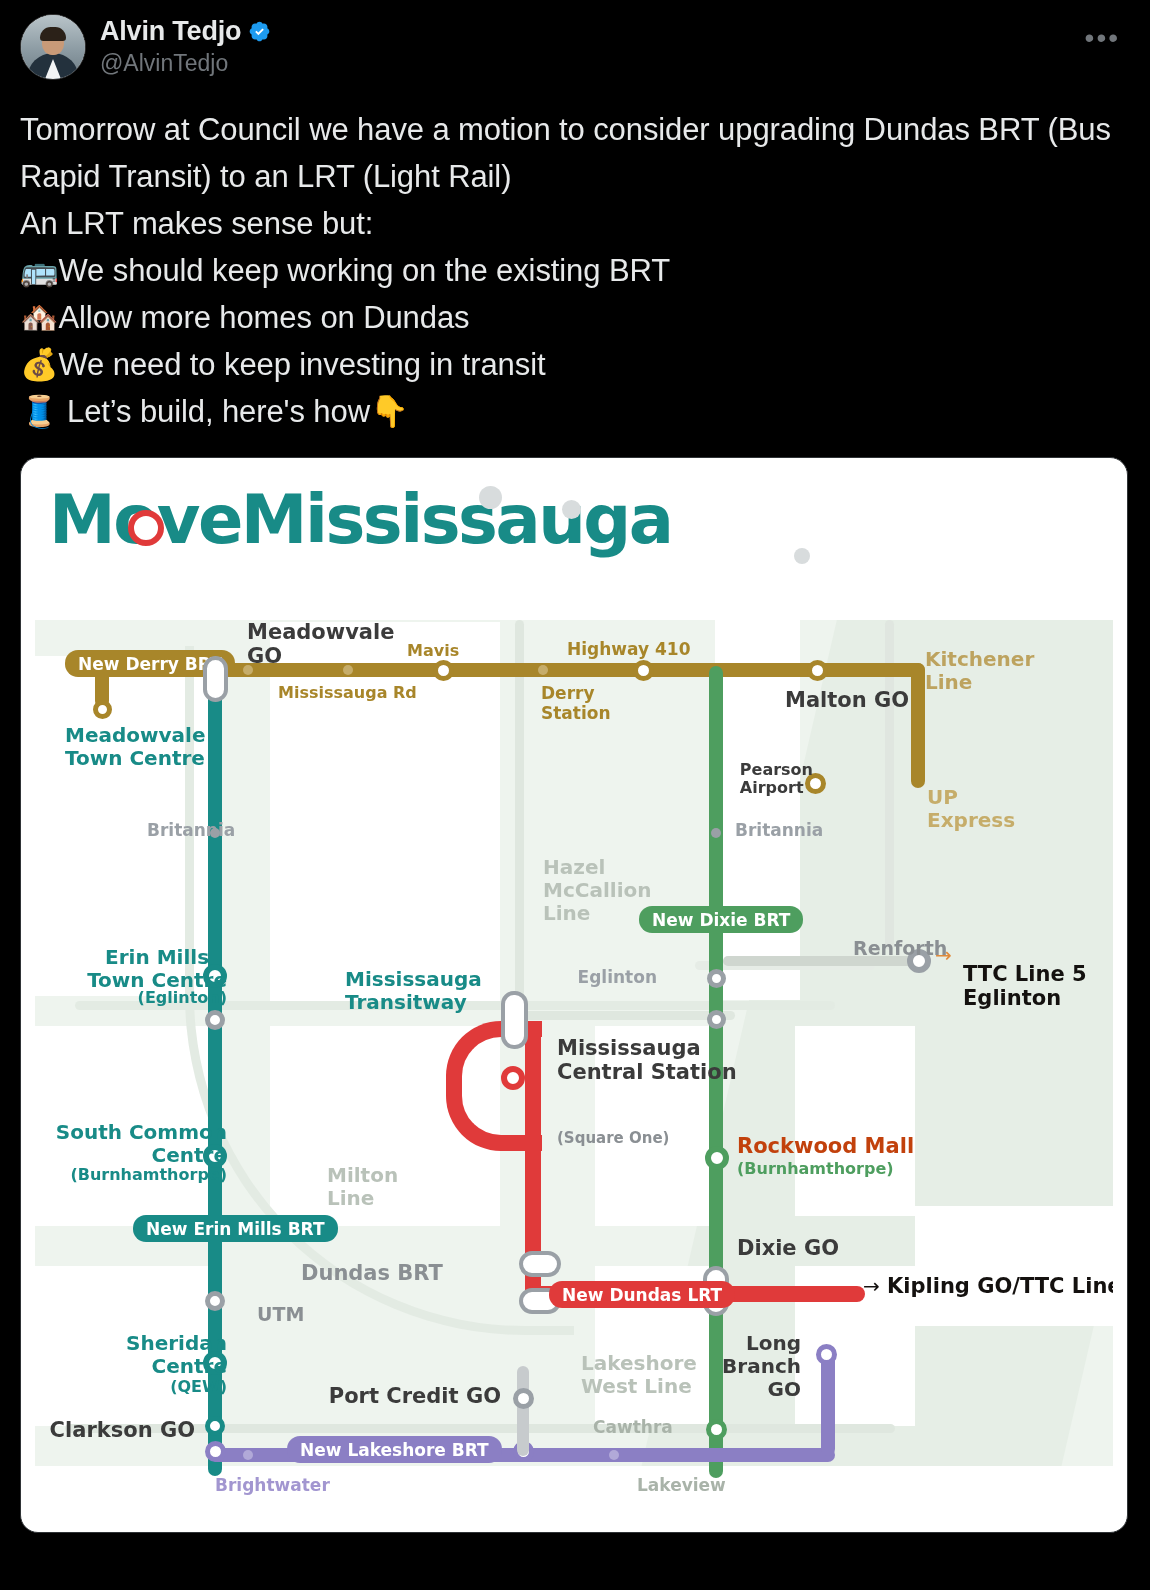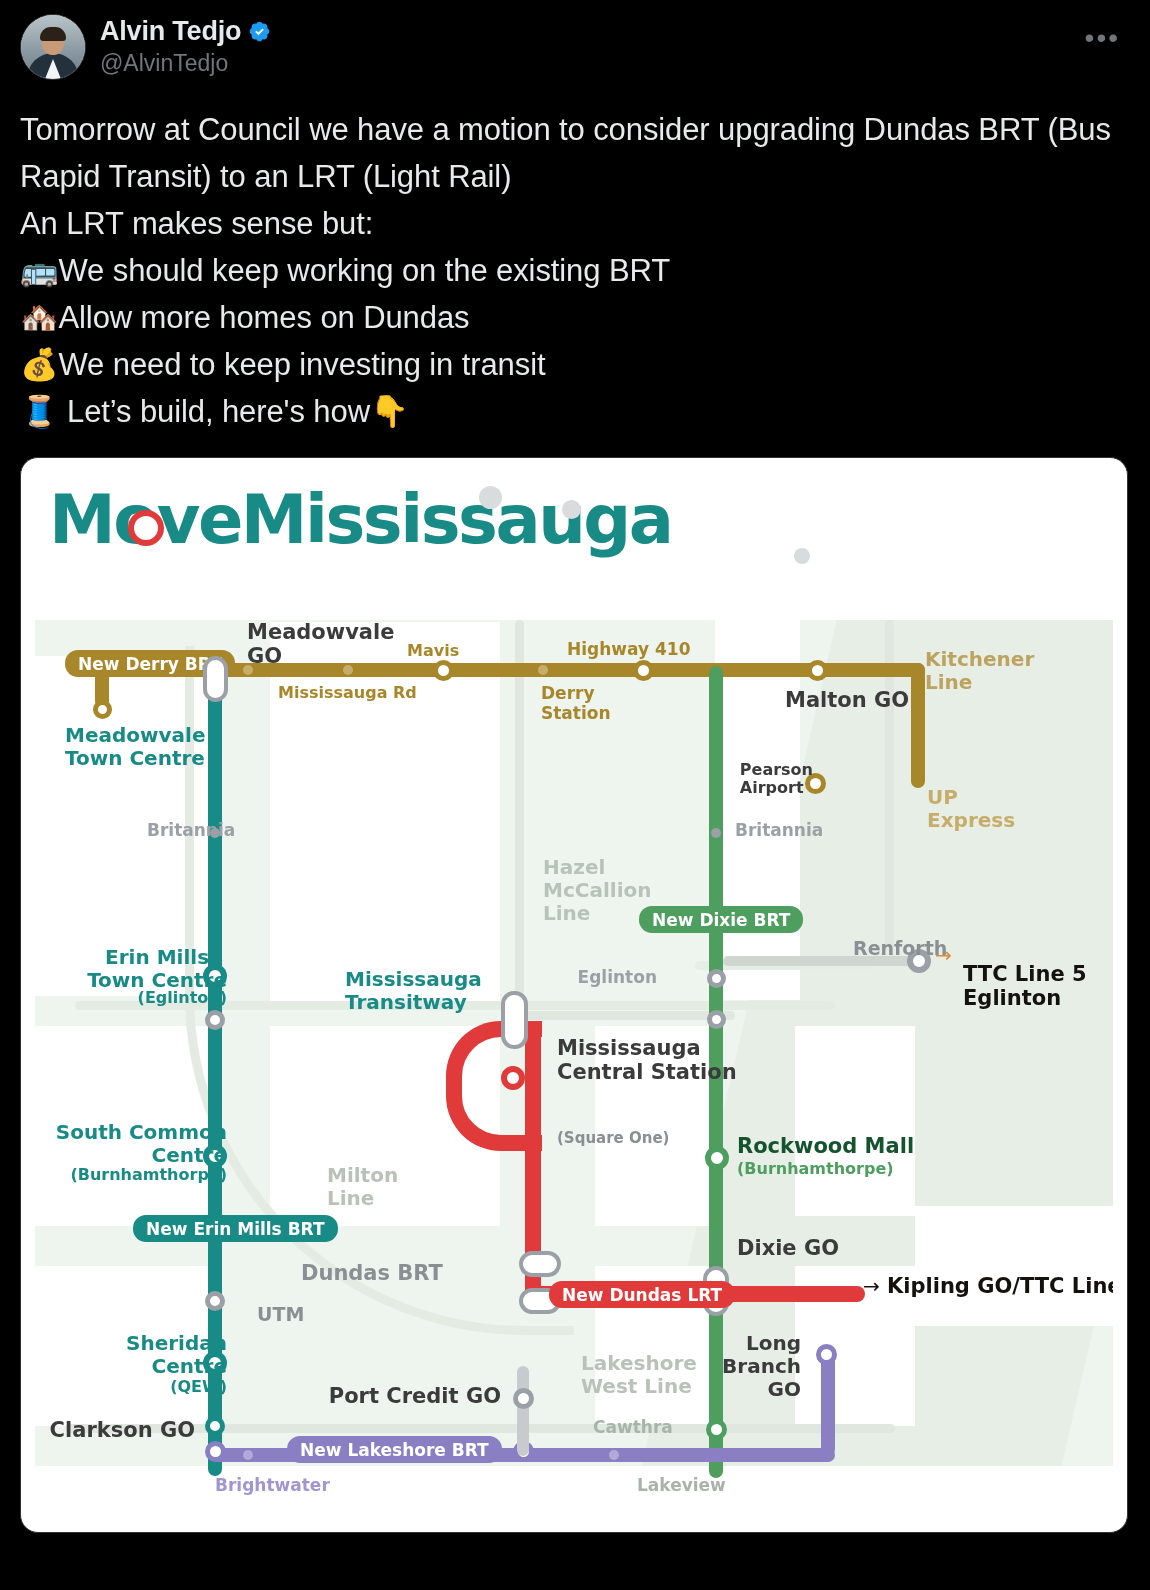--- a/index.html
+++ b/index.html
@@ -438,21 +438,21 @@
         <div class="lbl" style="left:622px;top:362px;font-size:17px;color:#9aa0a6;font-weight:bold;text-align:right;transform:translateX(-100%);">Eglinton</div>
         <div class="lbl" style="left:818px;top:332px;font-size:19px;color:#8a8f93;font-weight:bold;">Renforth</div>
         <div class="lbl" style="left:928px;top:356px;font-size:21px;color:#14110f;font-weight:bold;">TTC Line 5
 Eglinton</div>
         <div class="lbl" style="left:522px;top:430px;font-size:21px;color:#3b3b3b;font-weight:bold;">Mississauga
 Central Station</div>
         <div class="lbl" style="left:522px;top:482px;font-size:15px;color:#8a8f93;font-weight:bold;margin-top:42px;">(Square One)</div>
         <div class="lbl" style="left:192px;top:515px;font-size:20px;color:#188b87;font-weight:bold;text-align:right;transform:translateX(-100%);">South Common
 Centre</div>
         <div class="lbl" style="left:192px;top:560px;font-size:16px;color:#188b87;font-weight:bold;text-align:right;transform:translateX(-100%);">(Burnhamthorpe)</div>
-        <div class="lbl" style="left:702px;top:528px;font-size:21px;color:#14532d;font-weight:bold;text-align:right;">Rockwood Mall</div>
+        <div class="lbl" style="left:702px;top:528px;font-size:21px;color:#c2410c;font-weight:bold;text-align:right;">Rockwood Mall</div>
         <div class="lbl" style="left:702px;top:554px;font-size:16px;color:#4e9e5f;font-weight:bold;">(Burnhamthorpe)</div>
         <div class="lbl" style="left:292px;top:558px;font-size:20px;color:#b9c2b9;font-weight:bold;">Milton
 Line</div>
         <div class="lbl" style="left:266px;top:655px;font-size:21px;color:#8a8f93;font-weight:bold;">Dundas BRT</div>
         <div class="lbl" style="left:702px;top:630px;font-size:21px;color:#3b3b3b;font-weight:bold;">Dixie GO</div>
         <div class="lbl" style="left:222px;top:698px;font-size:19px;color:#8a8f93;font-weight:bold;">UTM</div>
         <div class="lbl" style="left:852px;top:668px;font-size:21px;color:#14110f;font-weight:bold;">Kipling GO/TTC Line 2</div>
         <div class="lbl" style="left:192px;top:726px;font-size:20px;color:#188b87;font-weight:bold;text-align:right;transform:translateX(-100%);">Sheridan
 Centre</div>
         <div class="lbl" style="left:192px;top:772px;font-size:16px;color:#188b87;font-weight:bold;text-align:right;transform:translateX(-100%);">(QEW)</div>

